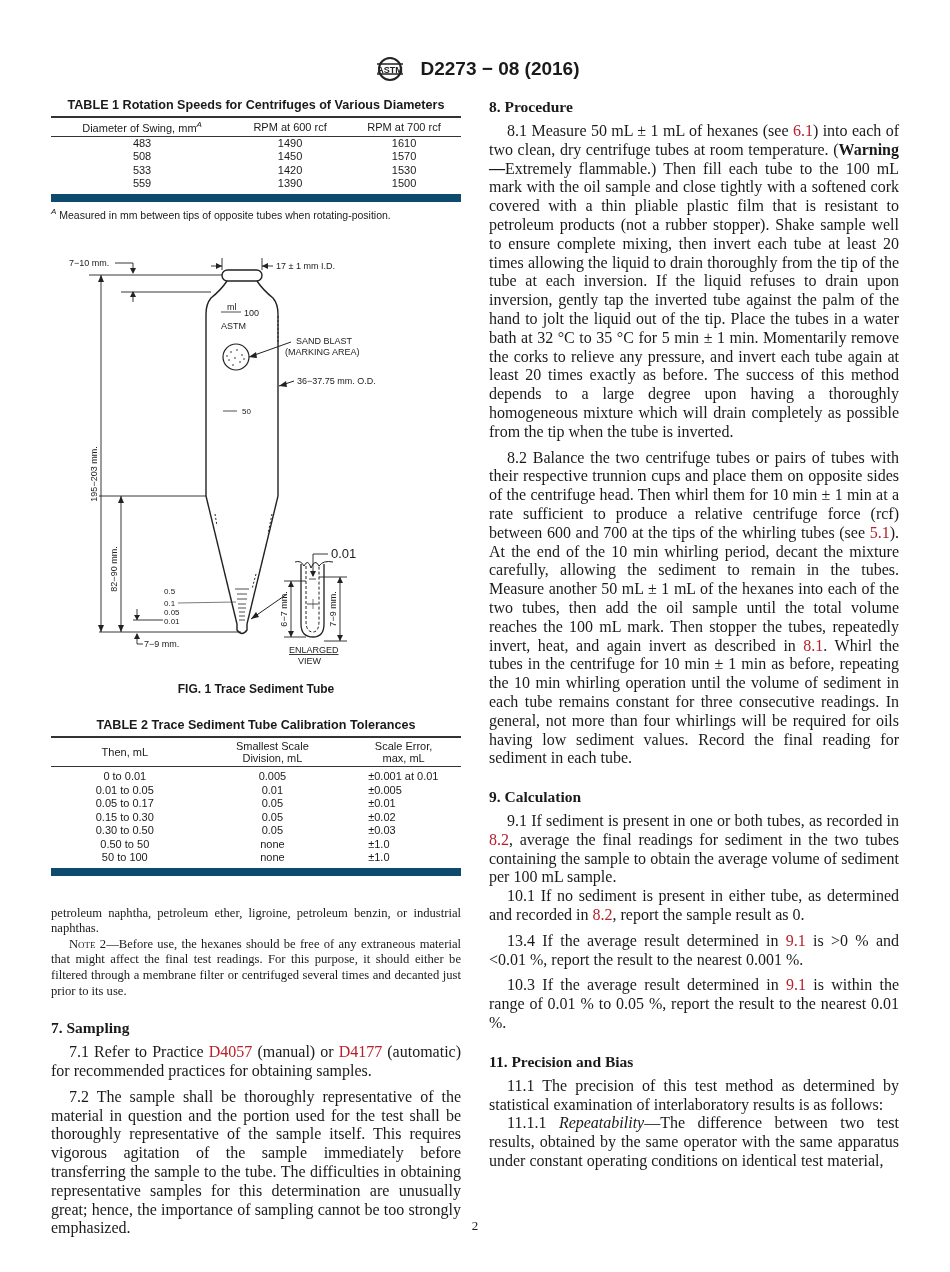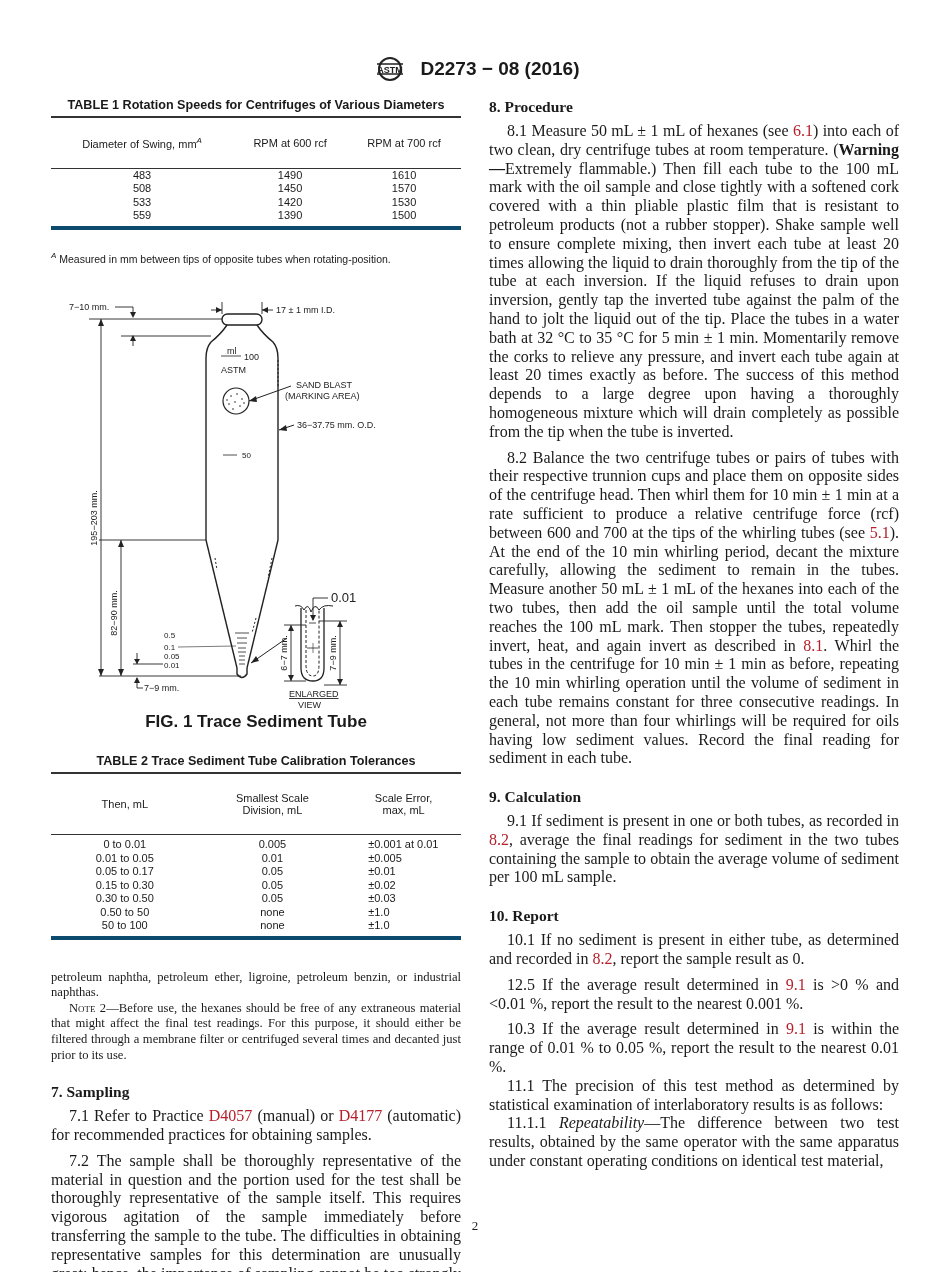--- a/index.html
+++ b/index.html
@@ -8,31 +8,31 @@
   .header .logo { display:inline-block; vertical-align:middle; width:38px; height:26px; margin-right:8px; }
   .header .title { display:inline-block; vertical-align:middle; font-family:"Liberation Sans", sans-serif; font-weight:bold; font-size:19px; }
   .col { position:absolute; top:98px; }
   .col-left { left:51px; width:410px; }
   .col-right { left:489px; width:410px; }
 
   .tbl-caption { font-family:"Liberation Sans", sans-serif; font-weight:bold; font-size:12.6px; text-align:center; margin:0 0 4px 0; white-space:nowrap; }
   table.t { width:100%; border-collapse:collapse; font-family:"Liberation Sans", sans-serif; font-size:11px; }
   table.t thead tr { border-top:2px solid #333; border-bottom:1px solid #333; }
   table.t tbody tr:last-child td { padding-bottom:3px; }
-  table.t tbody { border-bottom:4px solid #0c4a6e; }
-  table.t th { font-weight:normal; padding:18px 2px; vertical-align:middle; }
+  table.t tbody { border-bottom:8px solid #0c4a6e; }
+  table.t th { font-weight:normal; padding:2px 2px; vertical-align:middle; }
   table.t td { padding:0 2px; line-height:13.5px; }
   .c { text-align:center; }
   .l { text-align:left; }
-  .footnote { font-family:"Liberation Sans", sans-serif; font-size:10.5px; margin-top:21px; }
+  .footnote { font-family:"Liberation Sans", sans-serif; font-size:10.5px; margin-top:5px; }
   sup.a { font-style:italic; font-size:8px; }
 
   .figure { position:relative; height:420px; margin-top:24px; }
   .figure svg { position:absolute; left:0; top:0; }
-  .fig-caption { font-family:"Liberation Sans", sans-serif; font-weight:bold; font-size:17px; text-align:center; margin-top:4px; }
+  .fig-caption { font-family:"Liberation Sans", sans-serif; font-weight:bold; font-size:12px; text-align:center; margin-top:18px; }
 
   p { margin:0; font-size:16px; line-height:18.8px; text-align:justify; }
   p.ind { text-indent:18px; }
   p.gap { margin-top:7px; }
   .note { font-size:12.6px; line-height:15.6px; text-align:justify; text-indent:18px; }
   .note .sc { font-variant:small-caps; }
   h2 { font-size:15.5px; font-weight:bold; margin:20px 0 6px 0; }
   h2.first { margin-top:0; }
   a.ref { color:#b5202b; text-decoration:none; }
   .page-num { position:absolute; top:1218px; left:0; width:950px; text-align:center; font-size:13px; }
@@ -285,22 +285,22 @@
 </div>
 
 <div class="col col-right">
   <h2 class="first">8.  Procedure</h2>
   <p class="ind"><span>8.1  Measure 50 mL ± 1 mL of hexanes (see </span><a class="ref">6.1</a><span>) into each of two clean, dry centrifuge tubes at room temperature. (</span><b>Warning—</b><span>Extremely flammable.) Then fill each tube to the 100 mL mark with the oil sample and close tightly with a softened cork covered with a thin pliable plastic film that is resistant to petroleum products (not a rubber stopper). Shake sample well to ensure complete mixing, then invert each tube at least 20 times allowing the liquid to drain thoroughly from the tip of the tube at each inversion. If the liquid refuses to drain upon inversion, gently tap the inverted tube against the palm of the hand to jolt the liquid out of the tip. Place the tubes in a water bath at 32 °C to 35 °C for 5 min ± 1 min. Momentarily remove the corks to relieve any pressure, and invert each tube again at least 20 times exactly as before. The success of this method depends to a large degree upon having a thoroughly homogeneous mixture which will drain completely as possible from the tip when the tube is inverted.</span></p>
   <p class="ind gap"><span>8.2  Balance the two centrifuge tubes or pairs of tubes with their respective trunnion cups and place them on opposite sides of the centrifuge head. Then whirl them for 10 min ± 1 min at a rate sufficient to produce a relative centrifuge force (rcf) between 600 and 700 at the tips of the whirling tubes (see </span><a class="ref">5.1</a><span>). At the end of the 10 min whirling period, decant the mixture carefully, allowing the sediment to remain in the tubes. Measure another 50 mL ± 1 mL of the hexanes into each of the two tubes, then add the oil sample until the total volume reaches the 100 mL mark. Then stopper the tubes, repeatedly invert, heat, and again invert as described in </span><a class="ref">8.1</a><span>. Whirl the tubes in the centrifuge for 10 min ± 1 min as before, repeating the 10 min whirling operation until the volume of sediment in each tube remains constant for three consecutive readings. In general, not more than four whirlings will be required for oils having low sediment values. Record the final reading for sediment in each tube.</span></p>
 
   <h2>9.  Calculation</h2>
   <p class="ind"><span>9.1  If sediment is present in one or both tubes, as recorded in </span><a class="ref">8.2</a><span>, average the final readings for sediment in the two tubes containing the sample to obtain the average volume of sediment per 100 mL sample.</span></p>
 
-  <h2>10.  Report</h2>
   <p class="ind"><span>10.1  If no sediment is present in either tube, as determined and recorded in </span><a class="ref">8.2</a><span>, report the sample result as 0.</span></p>
-  <p class="ind gap"><span>12.5  If the average result determined in </span><a class="ref">9.1</a><span> is &gt;0 % and &lt;0.01 %, report the result to the nearest 0.001 %.</span></p>
+  <p class="ind gap"><span>13.4  If the average result determined in </span><a class="ref">9.1</a><span> is &gt;0 % and &lt;0.01 %, report the result to the nearest 0.001 %.</span></p>
   <p class="ind gap"><span>10.3  If the average result determined in </span><a class="ref">9.1</a><span> is within the range of 0.01 % to 0.05 %, report the result to the nearest 0.01 %.</span></p>
 
+  <h2>11.  Precision and Bias</h2>
   <p class="ind">11.1  The precision of this test method as determined by statistical examination of interlaboratory results is as follows:</p>
   <p class="ind"><span>11.1.1 </span><i>Repeatability</i><span>—The difference between two test results, obtained by the same operator with the same apparatus under constant operating conditions on identical test material,</span></p>
 </div>
 
 <div class="page-num">2</div>
 
 </body></html>

